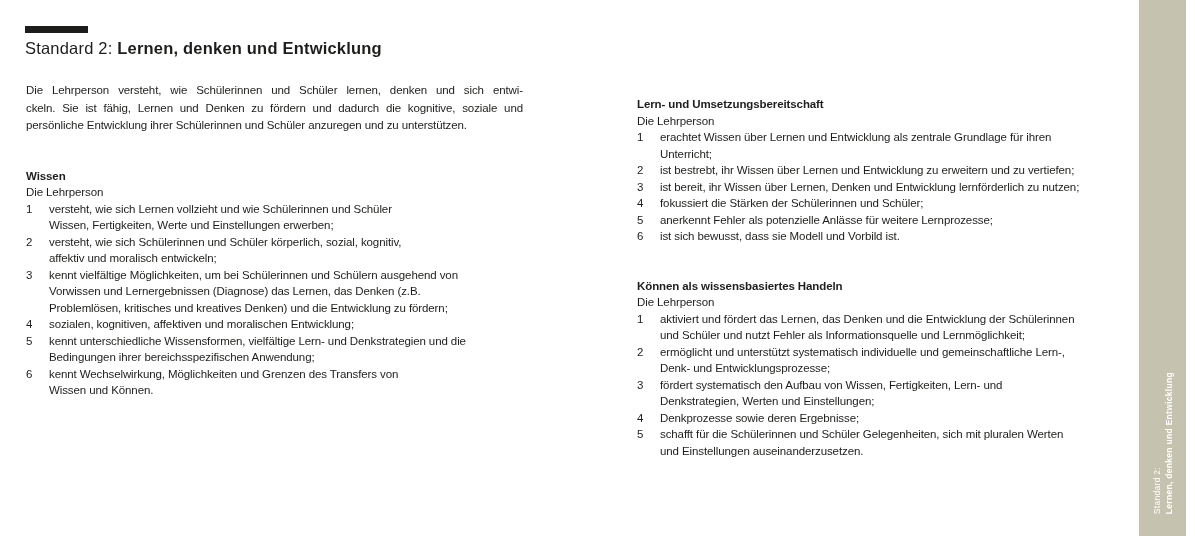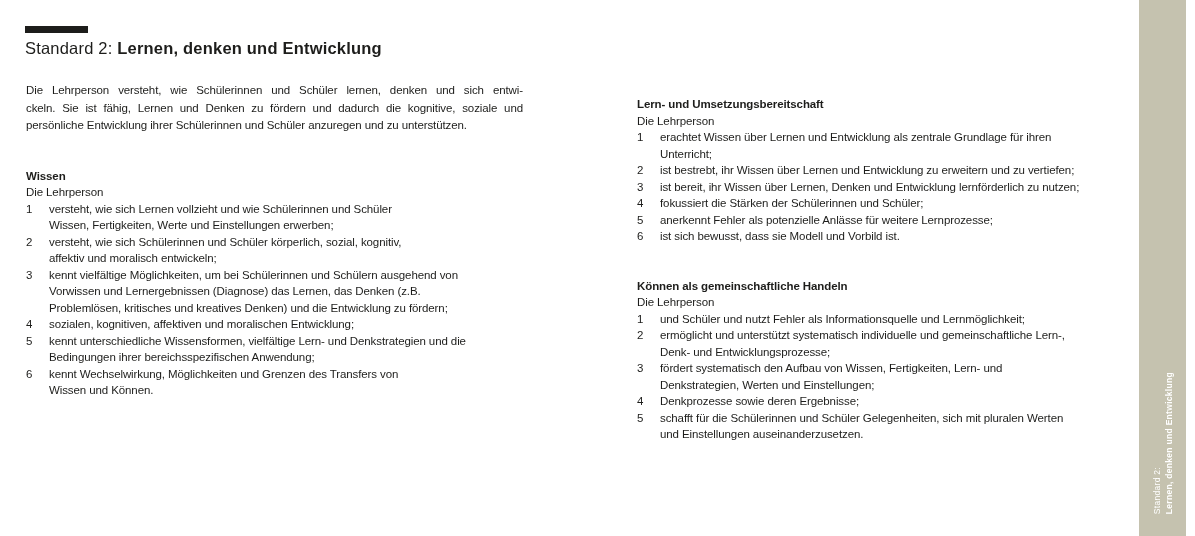--- a/index.html
+++ b/index.html
@@ -183,27 +183,28 @@
           <div class="item">
             <span class="item-num">6</span>
             <div class="item-lines">
               <div class="item-line">ist sich bewusst, dass sie Modell und Vorbild ist.</div>
             </div>
           </div>
         </div>
     </section>
 
     <section class="section">
-      <h3 class="section-title">Können als gemeinschaftliche Handeln</h3>
+      <h3 class="section-title">Können als wissensbasiertes Handeln</h3>
       <p class="section-subtitle">Die Lehrperson</p>
       <div class="item-list">
 
           <div class="item">
             <span class="item-num">1</span>
             <div class="item-lines">
+              <div class="item-line">aktiviert und fördert das Lernen, das Denken und die Entwicklung der Schülerinnen</div>
               <div class="item-line">und Schüler und nutzt Fehler als Informationsquelle und Lernmöglichkeit;</div>
             </div>
           </div>
 
           <div class="item">
             <span class="item-num">2</span>
             <div class="item-lines">
               <div class="item-line">ermöglicht und unterstützt systematisch individuelle und gemeinschaftliche Lern-,</div>
               <div class="item-line">Denk- und Entwicklungsprozesse;</div>
             </div>

